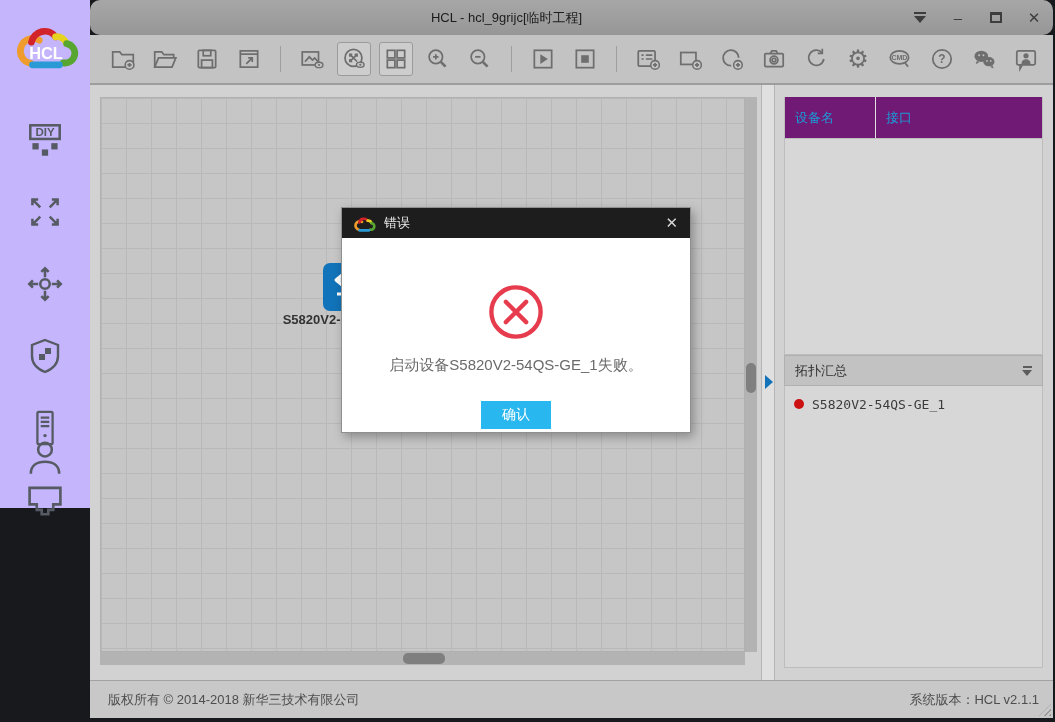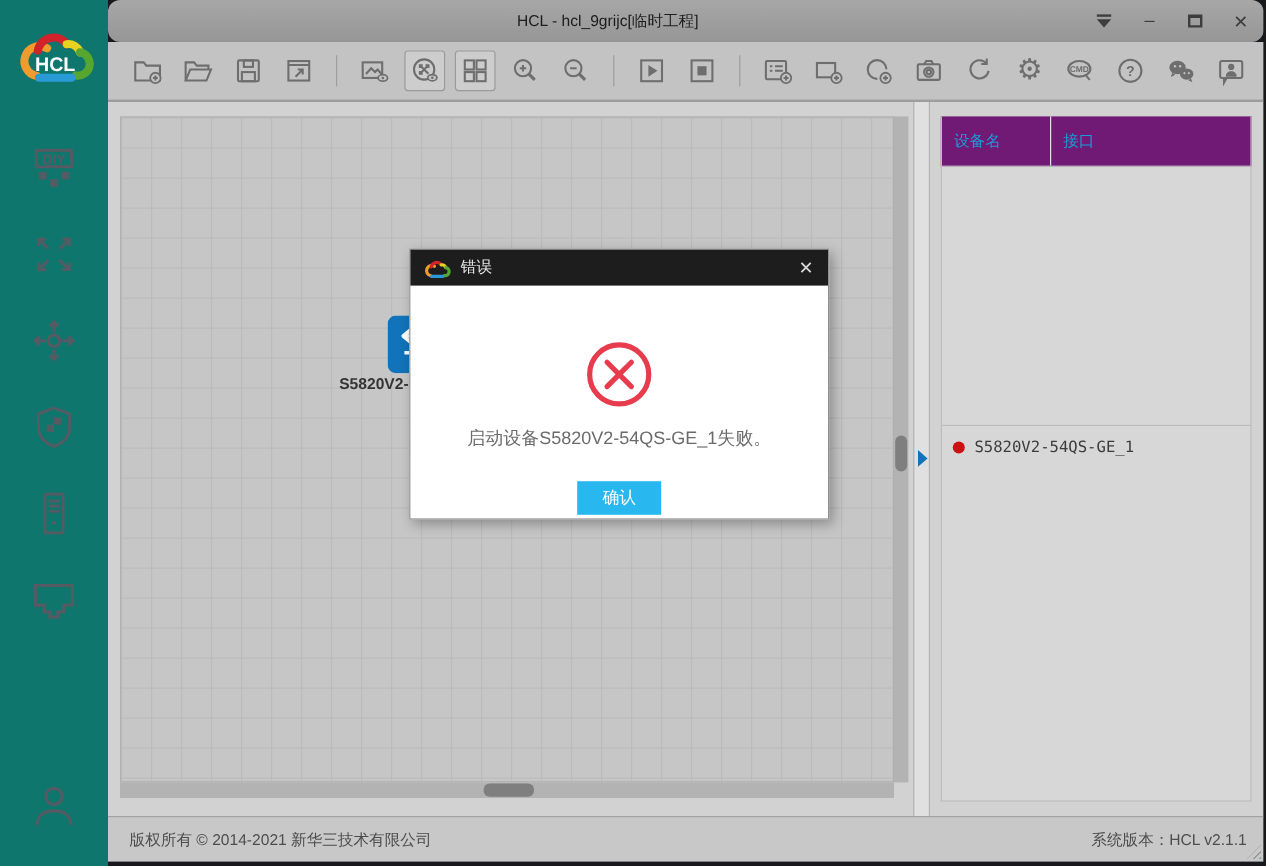--- a/index.html
+++ b/index.html
@@ -1,20 +1,20 @@
 <!DOCTYPE html>
 <html><head>
 <meta charset="utf-8">
 <style>
   * { margin:0; padding:0; box-sizing:border-box; }
   html,body { width:1055px; height:722px; overflow:hidden; }
   body { font-family:"Liberation Sans","DejaVu Sans",sans-serif; background:#17191d; position:relative; }
 
   
-  .sidebar { position:absolute; left:0; top:0; width:90px; height:722px; background:#0f766e; z-index:5; }
+  .sidebar { position:absolute; left:0; top:0; width:90px; height:508px; background:#c4b5fd; z-index:5; }
   .logo-area { height:90px; display:flex; align-items:center; justify-content:center; }
   .nav { display:flex; flex-direction:column; align-items:center; padding-top:26px; }
   .nav-btn { width:48px; height:48px; margin-bottom:24px; display:flex; align-items:center; justify-content:center; cursor:pointer; }
   .user-btn { position:absolute; bottom:30px; left:0; width:90px; display:flex; justify-content:center; cursor:pointer; }
 
   
   .main-col { position:absolute; left:90px; top:0; width:963px; height:718px; display:flex; flex-direction:column; }
 
   .titlebar { height:35px; background:linear-gradient(#a7a7a7,#969696); position:relative; flex:0 0 35px;border-radius:10px; }
   .title { position:absolute; left:0; right:0; top:0; height:35px; line-height:35px; text-align:center; padding-right:130px; font-size:13px; color:#1c1c1c; }
@@ -346,31 +346,38 @@
       <div class="arrow"></div>
     </div>
 
     <div class="right-panel">
       <div class="col-row">
         <span class="col-cell first">设备名</span>
         <span class="col-cell">接口</span>
       </div>
       <div class="capture-body"></div>
 
+      <div class="panel-header topo-header">
+        <span>拓扑汇总</span>
+        <span class="collapse-ic">
+            <span class="bar"></span>
+            <span class="down"></span>
+          </span>
+      </div>
       <div class="topo-body">
         <div class="topo-row">
           <span class="topo-dot"></span>
           <span class="topo-name">S5820V2-54QS-GE_1</span>
         </div>
       </div>
     </div>
   </div>
 
   <div class="statusbar">
-    <span class="status-text">版权所有 © 2014-2021 新华三技术有限公司</span>
+    <span class="status-text">版权所有 © 2014-2018 新华三技术有限公司</span>
     <span class="status-text">系统版本：HCL v2.1.1</span>
     <span class="grip"></span>
   </div>
 </div>
 
 <div class="dialog">
   <div class="dialog-titlebar">
     <svg width="24" height="19" viewBox="0 0 72 56">
       <path d="M30 23 A13 13 0 1 0 21 47" stroke="#ef9c2d" stroke-width="8" fill="none" stroke-linecap="round"></path>
       <path d="M22 25 A14 14 0 0 1 47 19.5" stroke="#d2222a" stroke-width="8" fill="none" stroke-linecap="round"></path>

